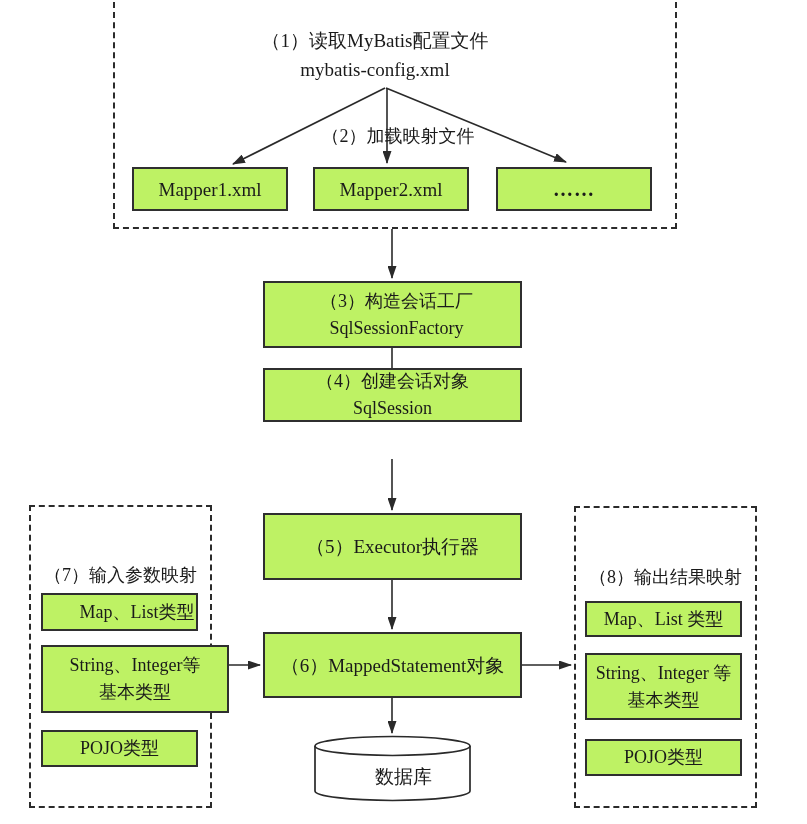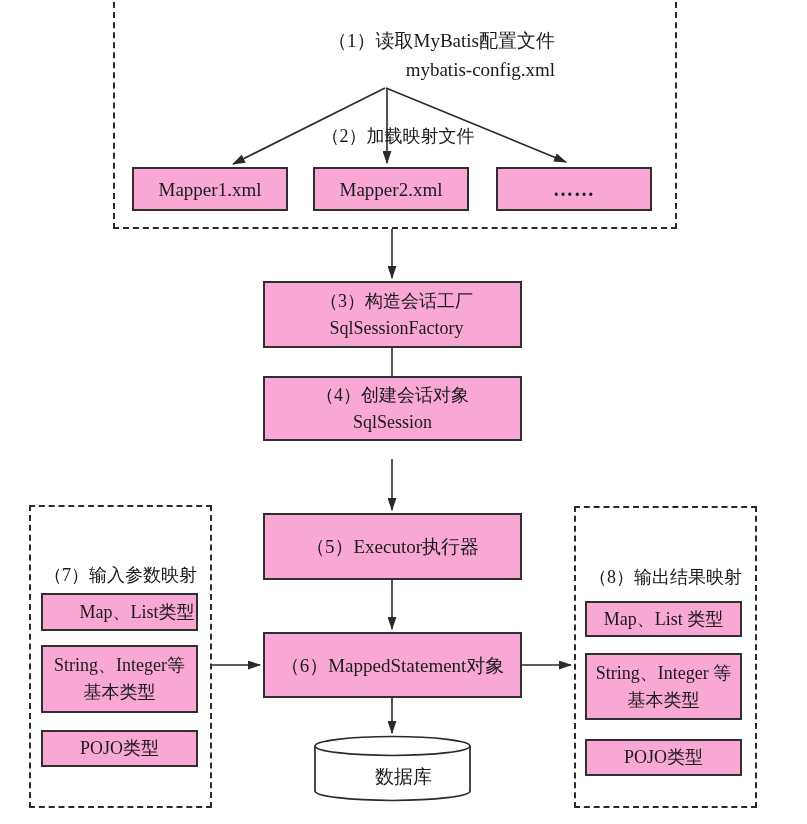--- a/index.html
+++ b/index.html
@@ -24,21 +24,21 @@
   .dashed-group {
     position: absolute;
     box-sizing: border-box;
     border: 2px dashed #2b2b2b;
     background: transparent;
   }
   .node {
     position: absolute;
     box-sizing: border-box;
     border: 2px solid #2f2f2f;
-    background: #f9a8d4;
+    background: #bef264;
     display: flex;
     flex-direction: column;
     align-items: center;
     justify-content: center;
     text-align: center;
     font-size: 18px;
     line-height: 27px;
     z-index: 2;
   }
   .free-label {
@@ -100,21 +100,21 @@
     <line class="wire" x1="522" y1="665" x2="571" y2="665" marker-end="url(#arrow)"></line>
 
     <g>
       <path class="vessel" d="M315,746 L315,791 A77.5,9.5 0 0 0 470,791 L470,746"></path>
       <ellipse class="vessel" cx="392.5" cy="746" rx="77.5" ry="9.5"></ellipse>
     </g>
   </svg>
 
   <div class="dashed-group" style="left:113px; top:-18px; width:564px; height:247px;"></div>
 
-  <div class="free-label" style="left:195px; top:26px; width:360px;text-align:right;">
+  <div class="free-label" style="left:195px; top:26px; width:360px;">
     <div>（1）读取MyBatis配置文件</div>
     <div>mybatis-config.xml</div>
   </div>
 
   <div class="free-label" style="left:308px; top:122px; width:180px; font-size:18px;">（2）加载映射文件</div>
 
   <div class="node mapper-text" style="left:132px; top:167px; width:156px; height:44px;">
     <span>Mapper1.xml</span>
   </div>
   <div class="node mapper-text" style="left:313px; top:167px; width:156px; height:44px;">
@@ -122,41 +122,41 @@
   </div>
   <div class="node" style="left:496px; top:167px; width:156px; height:44px;">
     <span class="dots">……</span>
   </div>
 
   <div class="node" style="left:263px; top:281px; width:259px; height:67px;padding-left:8px;">
     <div>（3）构造会话工厂</div>
     <div>SqlSessionFactory</div>
   </div>
 
-  <div class="node" style="left:263px; top:376px; width:259px; height:65px;">
+  <div class="node" style="left:263px; top:368px; width:259px; height:54px;">
     <div>（4）创建会话对象</div>
     <div>SqlSession</div>
   </div>
 
   <div class="node" style="left:263px; top:513px; width:259px; height:67px; font-size:19px;">
     <span>（5）Executor执行器</span>
   </div>
 
   <div class="node" style="left:263px; top:632px; width:259px; height:66px; font-size:19px;">
     <span>（6）MappedStatement对象</span>
   </div>
 
   <div class="free-label" style="left:315px; top:762px; width:177px; font-size:19px;">数据库</div>
 
   <div class="dashed-group" style="left:29px; top:505px; width:183px; height:303px;"></div>
   <div class="free-label small-label" style="left:29px; top:563px; width:183px;">（7）输入参数映射</div>
   <div class="node" style="left:41px; top:593px; width:157px; height:38px;padding-left:35px;">
     <span>Map、List类型</span>
   </div>
-  <div class="node multiline" style="left:41px; top:645px; width:157px; height:68px;">
+  <div class="node multiline" style="left:41px; top:645px; width:188px; height:68px;">
     <span class="multiline">String、Integer等
 基本类型</span>
   </div>
   <div class="node" style="left:41px; top:730px; width:157px; height:37px;">
     <span>POJO类型</span>
   </div>
 
   <div class="dashed-group" style="left:574px; top:506px; width:183px; height:302px;"></div>
   <div class="free-label small-label" style="left:574px; top:565px; width:183px;">（8）输出结果映射</div>
   <div class="node" style="left:585px; top:601px; width:157px; height:36px;">

